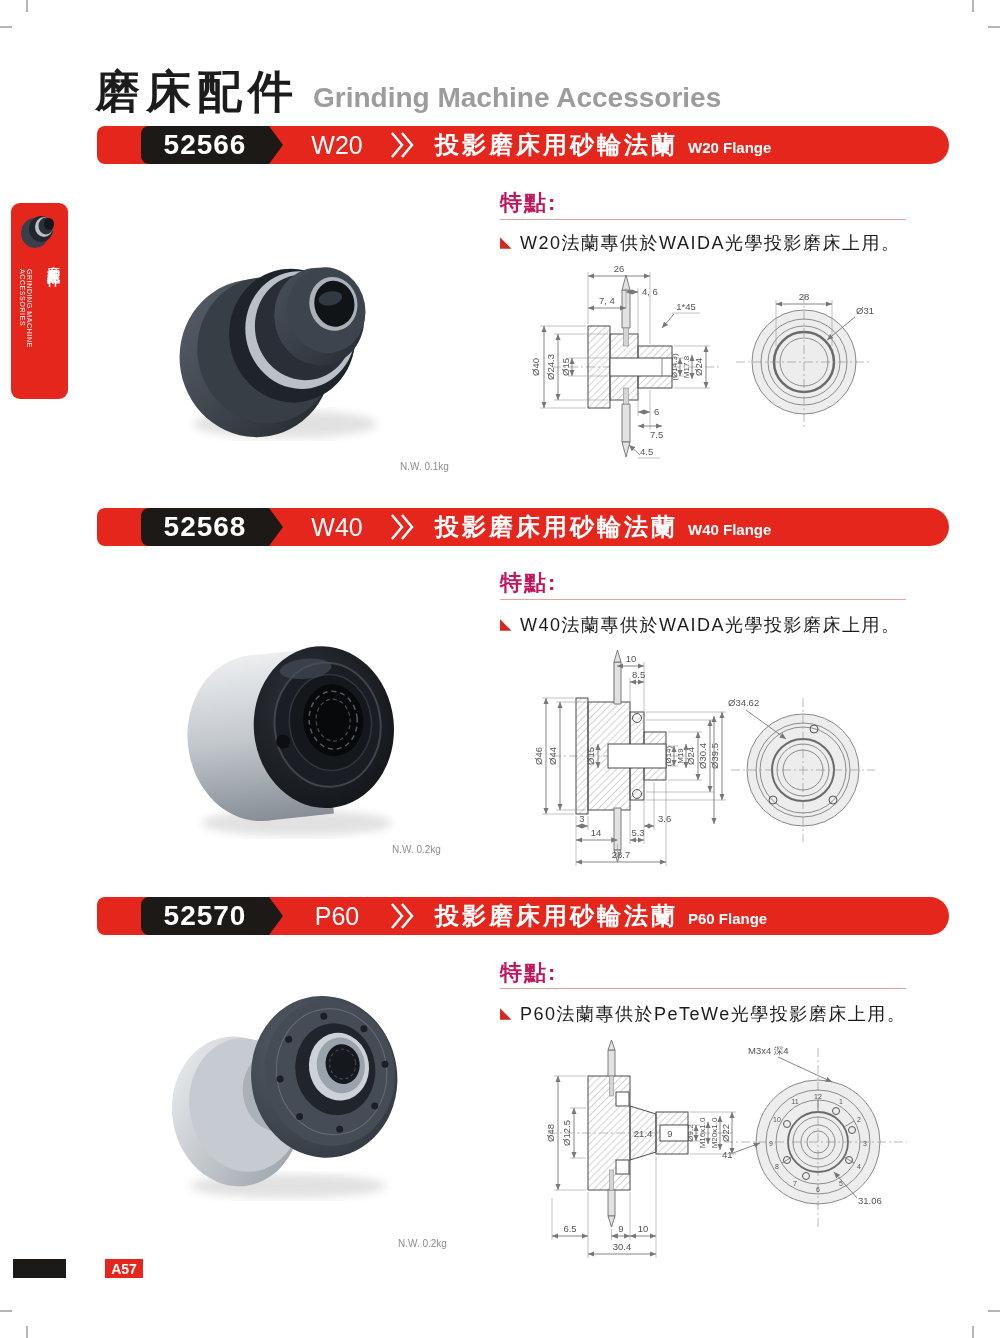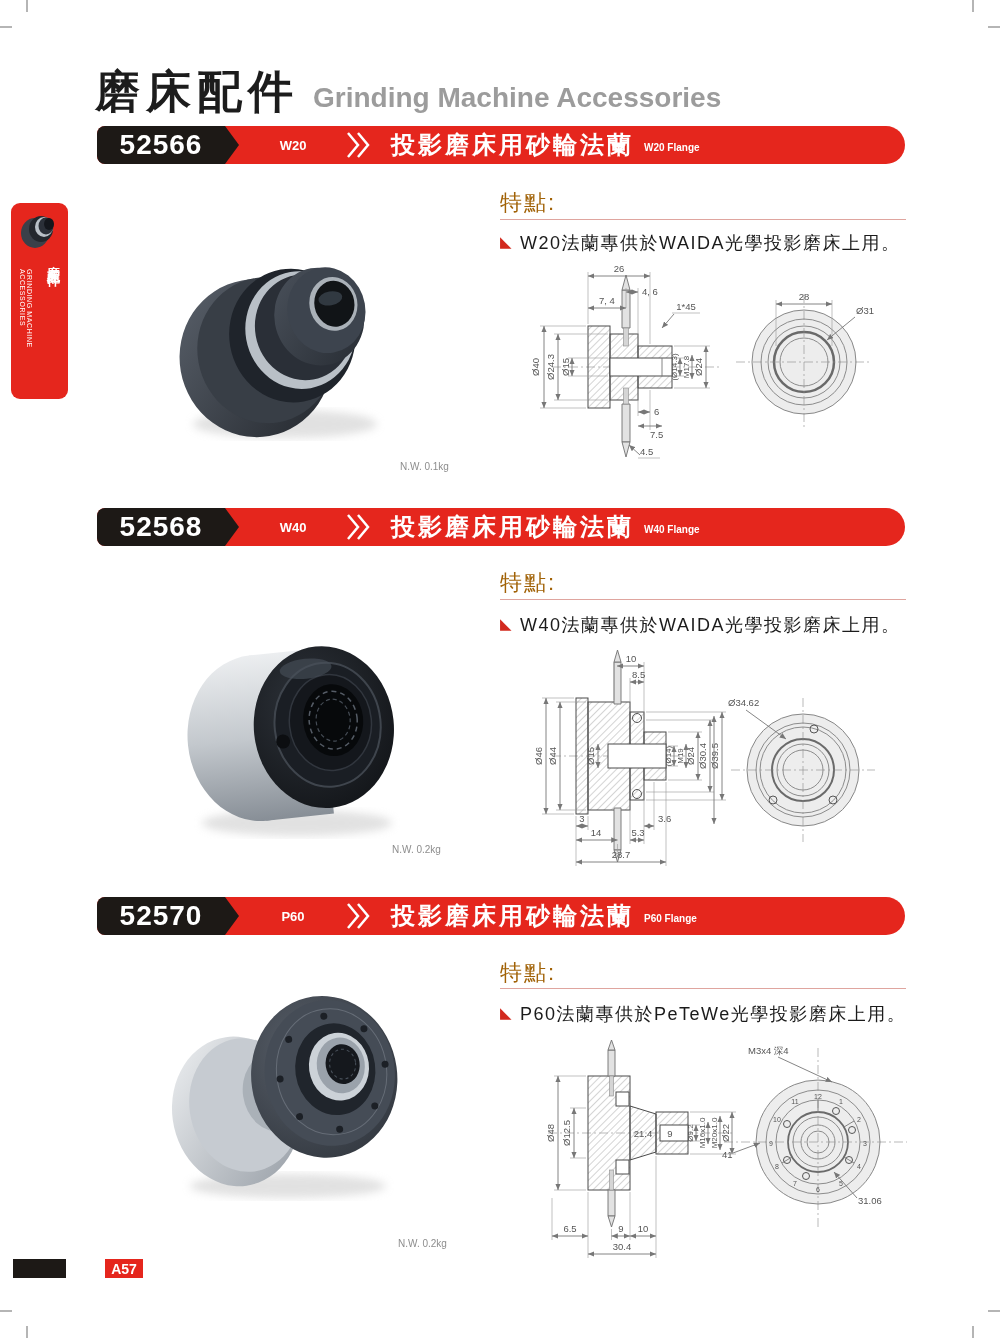--- a/index.html
+++ b/index.html
@@ -6,32 +6,32 @@
   #page{position:relative;width:1000px;height:1338px;background:#ffffff;overflow:hidden;
         font-family:"Liberation Sans",sans-serif;}
   
   .crop{position:absolute;background:#b5b5b5;}
   
   #header{position:absolute;left:95px;top:62px;display:flex;align-items:baseline;}
   #header .zh{font-size:45px;font-weight:bold;color:#1c1c1c;letter-spacing:6px;}
   #header .en{font-size:28px;font-weight:bold;color:#9c9c9c;margin-left:14px;letter-spacing:0;}
   
   .banner{position:absolute;left:97px;width:808px;height:38px;background:#e5261d;
-          border-radius:8px 19px 19px 8px;display:flex;align-items:center;}
+          border-radius:8px 19px 19px 8px;display:flex;align-items:center;padding-left:44px;}
   .code-block{position:relative;width:128px;height:38px;background:#1d1916;border-radius:8px 0 0 8px;
           display:flex;align-items:center;justify-content:center;}
   .code-block::after{content:"";position:absolute;right:-14px;top:0;width:0;height:0;
           border-top:19px solid transparent;border-bottom:19px solid transparent;border-left:14px solid #1d1916;}
   .code-block span{color:#fff;font-size:28px;font-weight:bold;letter-spacing:1px;}
-  .model{color:#fff;font-size:13px;font-weight:bold;margin-left:28px;width:80px;text-align:center;}
+  .model{color:#fff;font-size:25px;font-weight:normal;margin-left:28px;width:80px;text-align:center;}
   .chev{margin-left:12px;display:flex;align-items:center;}
   .b-title{color:#fff;font-size:24px;font-weight:bold;letter-spacing:3px;margin-left:18px;}
-  .b-sub{color:#fff;font-size:10px;font-weight:bold;margin-left:10px;transform:translateY(2px);}
-  
-  .feat-head{position:absolute;left:500px;color:#a16207;font-size:22px;font-weight:normal;letter-spacing:2px;}
+  .b-sub{color:#fff;font-size:15px;font-weight:bold;margin-left:10px;transform:translateY(2px);}
+  
+  .feat-head{position:absolute;left:500px;color:#be185d;font-size:22px;font-weight:bold;letter-spacing:2px;}
   .feat-line{position:absolute;left:500px;width:406px;height:1px;background:#dfa59f;}
   .feat-item{position:absolute;left:500px;width:420px;display:flex;align-items:flex-start;
              font-size:18px;color:#1b1b1b;letter-spacing:1.5px;white-space:nowrap;}
   .tri{color:#d2291e;font-size:15px;margin-right:7px;transform:translateY(2px);}
   
   .nw{position:absolute;color:#8d8d8d;font-size:10px;}
   
   #side-tab{position:absolute;left:11px;top:203px;width:57px;height:196px;background:#e5261d;border-radius:9px;}
   #side-tab .v-zh{position:absolute;top:52px;right:6px;writing-mode:vertical-rl;color:#fff;
                   font-size:13px;font-weight:bold;letter-spacing:3px;}

